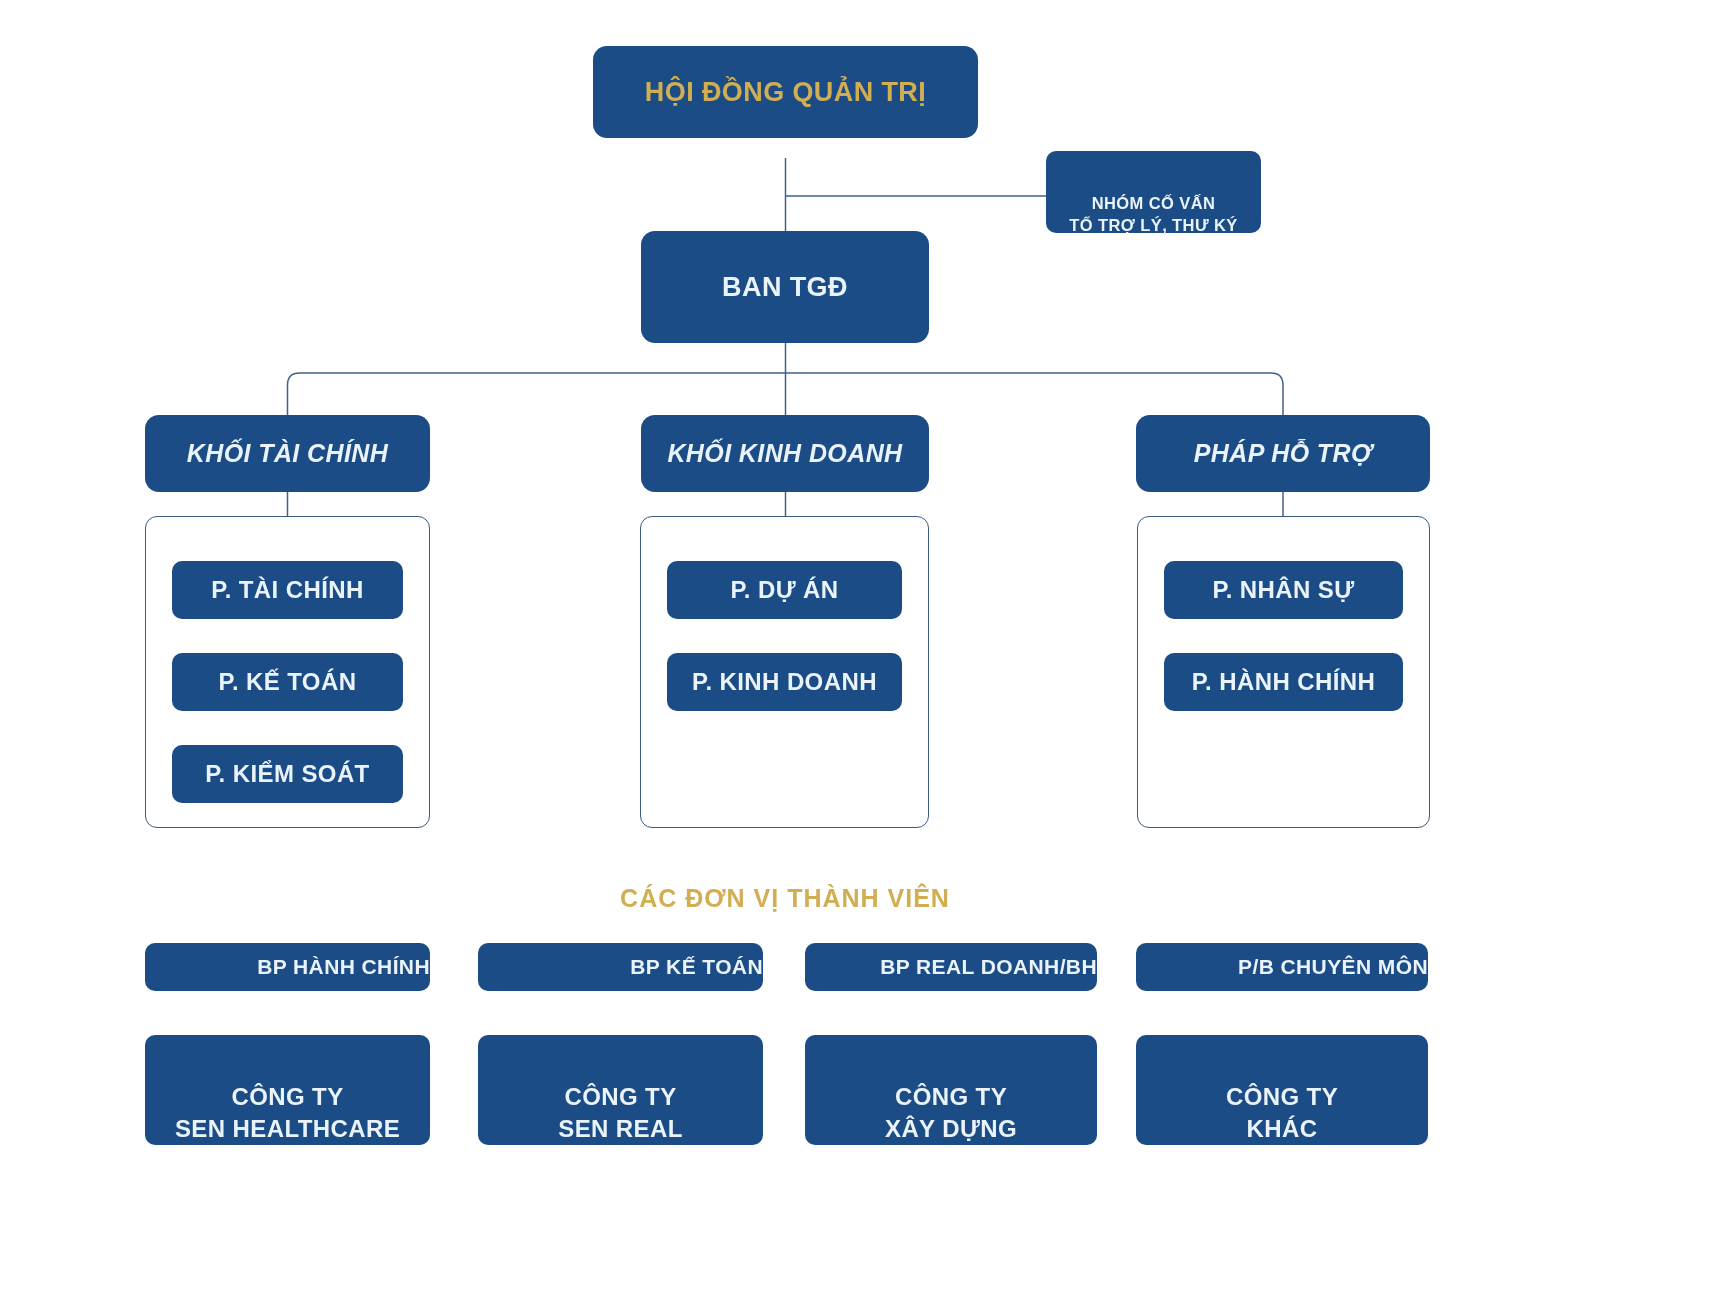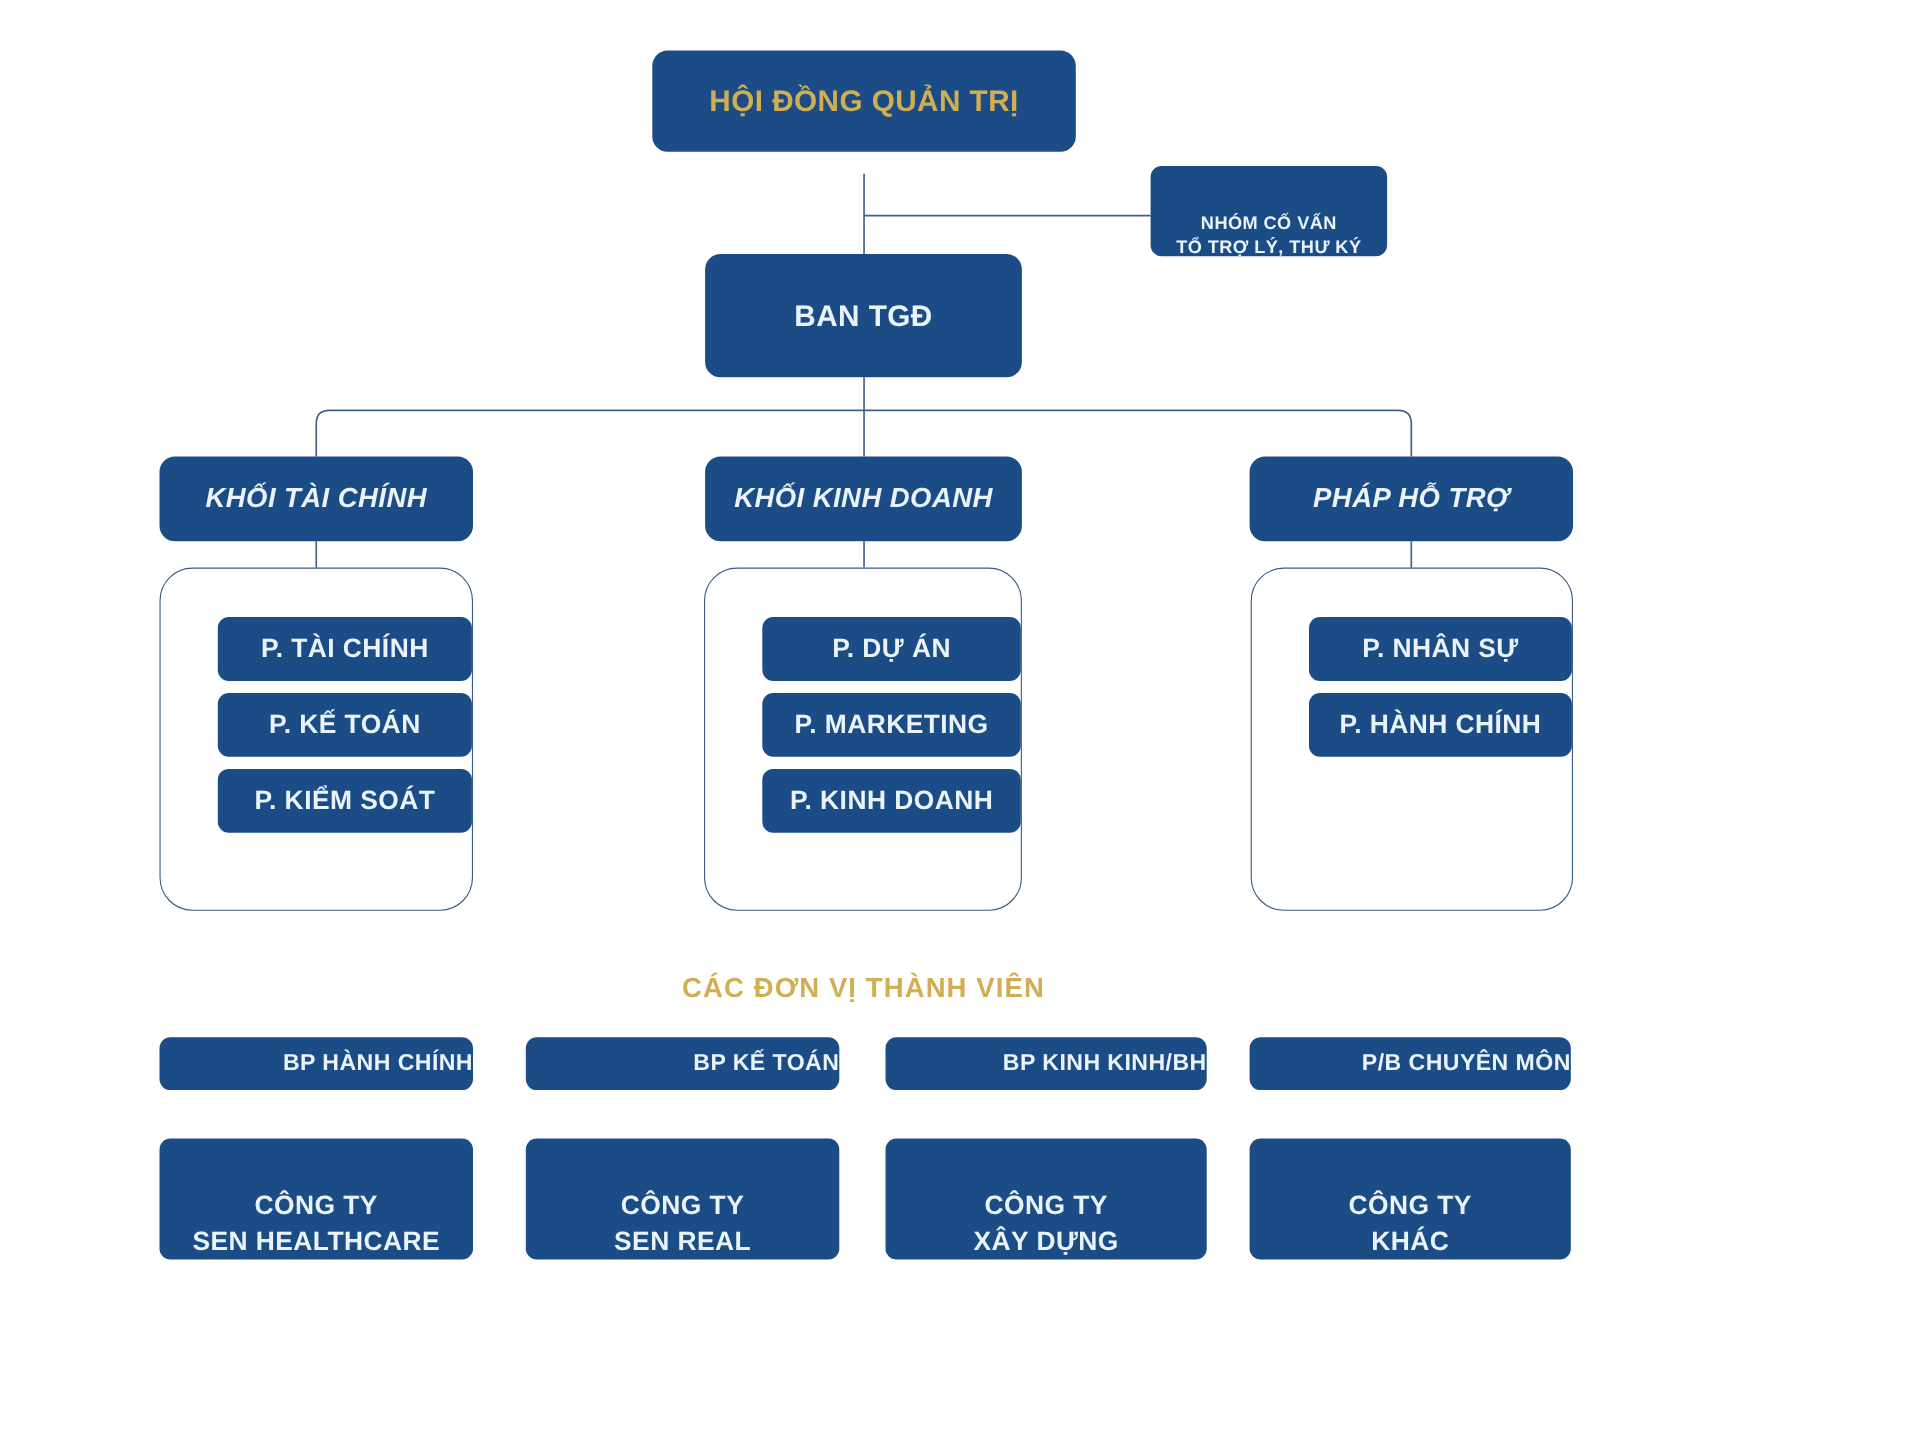--- a/index.html
+++ b/index.html
@@ -49,26 +49,26 @@
   .box.divhead { top: 415px; height: 77px; font-size: 25px; font-style: italic; }
   .box.divhead.d1 { left: 145px;  width: 285px; }
   .box.divhead.d2 { left: 641px;  width: 288px; }
   .box.divhead.d3 { left: 1136px; width: 294px; }
 
   .deptgroup {
     position: absolute;
     top: 516px; height: 312px;
     background: var(--background);
     border: 1px solid var(--containerBorder);
-    border-radius: 30px;
+    border-radius: 12px;
     display: flex;
     flex-direction: column;
-    align-items: flex-end;
+    align-items: center;
     padding-top: 44px;
-    gap: 11px;
+    gap: 34px;
   }
   .deptgroup.c1 { left: 145px;  width: 285px; }
   .deptgroup.c2 { left: 640px;  width: 289px; }
   .deptgroup.c3 { left: 1137px; width: 293px; }
   .dept {
     position: relative;
     width: calc(100% - 52px);
     height: 58px;
     background: var(--boxBlue);
     color: var(--textLight);
@@ -144,23 +144,20 @@
       </div>
     <div class="dept">
         <span>P. KIỂM SOÁT</span>
       </div>
   </div>
   <div class="deptgroup c2">
     <div class="dept">
         <span>P. DỰ ÁN</span>
       </div>
     <div class="dept">
-        <span>P. MARKETING</span>
-      </div>
-    <div class="dept">
         <span>P. KINH DOANH</span>
       </div>
   </div>
   <div class="deptgroup c3">
     <div class="dept">
         <span>P. NHÂN SỰ</span>
       </div>
     <div class="dept">
         <span>P. HÀNH CHÍNH</span>
       </div>
@@ -168,21 +165,21 @@
 
   <div class="section-title">CÁC ĐƠN VỊ THÀNH VIÊN</div>
 
   <div class="box unit col1">
     <span>BP HÀNH CHÍNH</span>
   </div>
   <div class="box unit col2">
     <span>BP KẾ TOÁN</span>
   </div>
   <div class="box unit col3">
-    <span>BP KINH KINH/BH</span>
+    <span>BP REAL DOANH/BH</span>
   </div>
   <div class="box unit col4">
     <span>P/B CHUYÊN MÔN</span>
   </div>
 
   <div class="box company col1">
     <span class="pre">CÔNG TY
 SEN HEALTHCARE</span>
   </div>
   <div class="box company col2">

